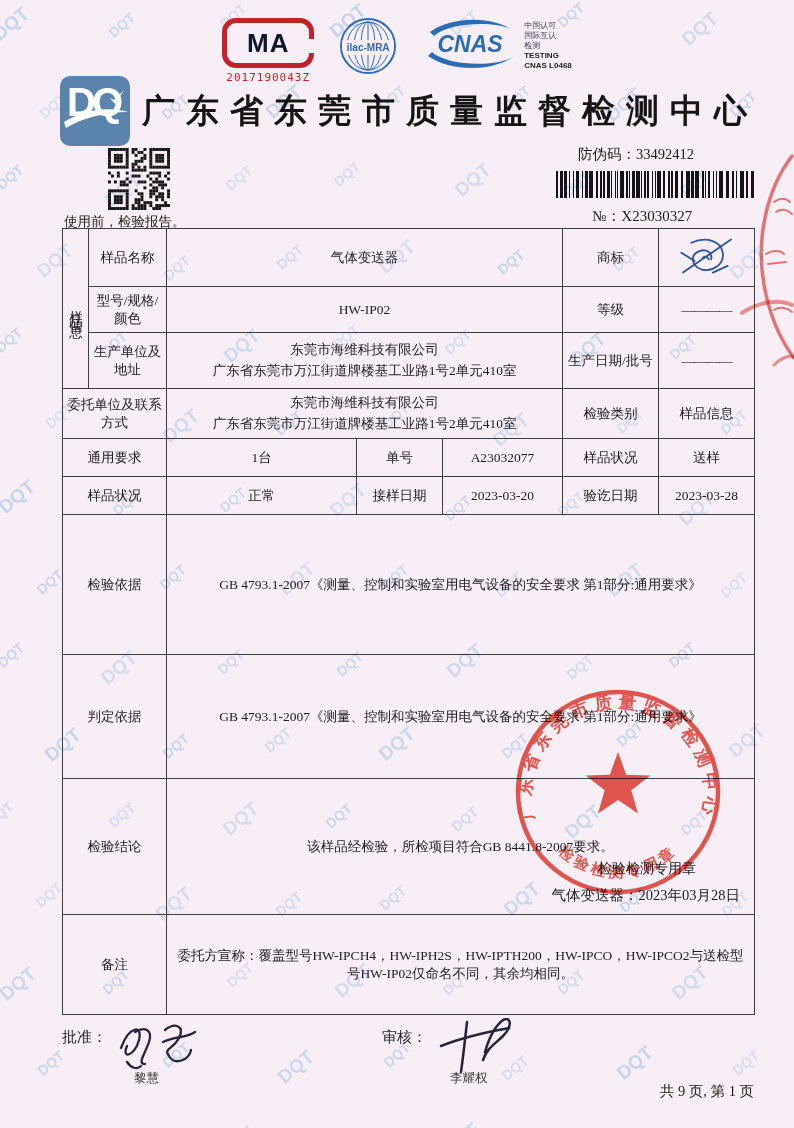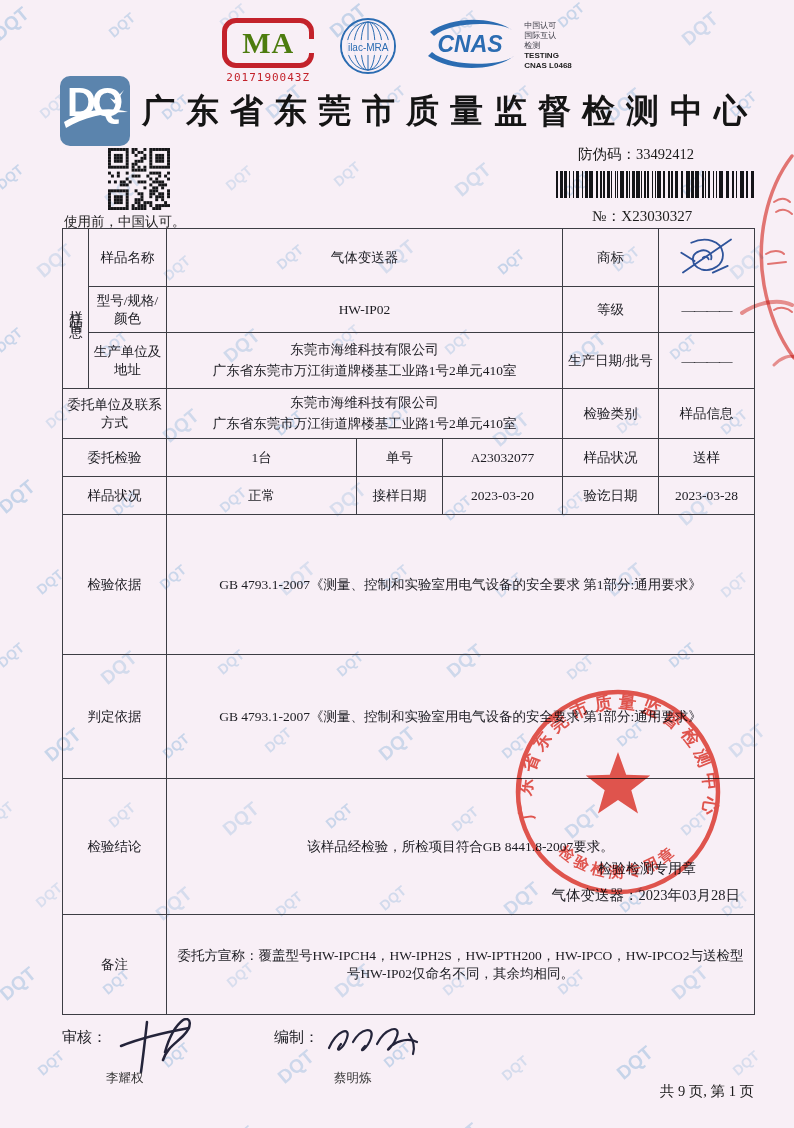--- a/index.html
+++ b/index.html
@@ -15,27 +15,27 @@
   .watermarks span {
     position:absolute; font-family:"Liberation Sans",sans-serif; font-weight:bold;
     color:#a9c4e2; transform:rotate(-40deg); user-select:none;
   }
   
   .certs { position:absolute; top:18px; left:0; right:0; display:flex; justify-content:center; align-items:flex-start; gap:26px; z-index:1; }
   .cma { text-align:center; }
   .cma-box { position:relative; width:92px; height:50px; border:5px solid #c3222b; border-radius:14px;
     display:flex; align-items:center; justify-content:center; }
   .cma-box:after { content:""; position:absolute; right:-7px; top:16px; width:9px; height:14px; background:#f8eff6; }
-  .cma-ma { font-family:Liberation Serif, serif; font-weight:bold; font-size:30px; color:#4d7c0f; letter-spacing:1px; }
+  .cma-ma { font-family:Liberation Sans, sans-serif; font-weight:bold; font-size:26px; color:#0f172a; letter-spacing:1px; }
   .cma-num { margin-top:3px; font-family:"DejaVu Sans Mono",monospace; font-size:11px; color:#c3222b; letter-spacing:1px; }
   .ilac { position:relative; width:56px; height:56px; border:2px solid #2b6cb2; border-radius:50%; overflow:hidden; }
   .ilac svg { position:absolute; inset:0; }
   .ilac-band { position:absolute; left:0; right:0; top:20px; height:15px; background:rgba(248,239,246,.92);
     display:flex; align-items:center; justify-content:center; }
-  .ilac-band span { font-family:"Liberation Sans",sans-serif; font-weight:normal; font-size:10px; color:#2b6cb2; }
+  .ilac-band span { font-family:"Liberation Sans",sans-serif; font-weight:bold; font-size:10px; color:#2b6cb2; }
   .cnas { display:flex; align-items:flex-start; gap:6px; }
   .cnas-lines { display:flex; flex-direction:column; padding-top:3px; }
   .cnas-lines .zh { font-size:8px; color:#3c3c46; line-height:10px; }
   .cnas-lines .en { font-family:"Liberation Sans",sans-serif; font-weight:bold; font-size:8px; color:#222; line-height:10px; }
   
   .org-row { position:absolute; top:76px; left:60px; right:30px; display:flex; align-items:center; gap:12px; z-index:1; }
   .dqt-logo { position:relative; width:70px; height:70px; background:#5b84ad; border-radius:10px; flex:0 0 auto; }
   .dqt-logo .dq { position:absolute; top:4px; left:7px; font-family:"Liberation Sans",sans-serif; font-weight:bold;
     font-size:40px; color:#fff; letter-spacing:-4px; }
   .dqt-logo svg { position:absolute; inset:0; }
@@ -450,21 +450,21 @@
         <rect x="6" y="20" width="1" height="1" fill="#151518"></rect>
         <rect x="8" y="20" width="1" height="1" fill="#151518"></rect>
         <rect x="9" y="20" width="1" height="1" fill="#151518"></rect>
         <rect x="10" y="20" width="1" height="1" fill="#151518"></rect>
         <rect x="11" y="20" width="1" height="1" fill="#151518"></rect>
         <rect x="12" y="20" width="1" height="1" fill="#151518"></rect>
         <rect x="15" y="20" width="1" height="1" fill="#151518"></rect>
         <rect x="16" y="20" width="1" height="1" fill="#151518"></rect>
         <rect x="17" y="20" width="1" height="1" fill="#151518"></rect>
       </svg>
-    <div class="qr-caption">使用前，中国认可。</div>
+    <div class="qr-caption">使用前，检验报告。</div>
     <div class="codes">
       <div class="anti-fake">
         <span>防伪码：</span><span>33492412</span>
       </div>
       <svg class="barcode" id="barcode-svg" viewBox="0 0 198 27" preserveAspectRatio="none">
           <rect x="0" y="0" width="2" height="27" fill="#141418"></rect>
           <rect x="4" y="0" width="3" height="27" fill="#141418"></rect>
           <rect x="8" y="0" width="3" height="27" fill="#141418"></rect>
           <rect x="13" y="0" width="1" height="27" fill="#141418"></rect>
           <rect x="17" y="0" width="1" height="27" fill="#141418"></rect>
@@ -563,21 +563,21 @@
     <tr style="height:50px">
       <td colspan="2" class="lab">委托单位及联系方式</td>
       <td colspan="3" class="two-line">
         <span>东莞市海维科技有限公司</span>
         <span>广东省东莞市万江街道牌楼基工业路1号2单元410室</span>
       </td>
       <td class="lab">检验类别</td>
       <td>样品信息</td>
     </tr>
     <tr style="height:38px">
-      <td colspan="2" class="lab">委托检验</td>
+      <td colspan="2" class="lab">通用要求</td>
       <td>1台</td>
       <td class="lab">单号</td>
       <td>A23032077</td>
       <td class="lab">样品状况</td>
       <td>送样</td>
     </tr>
     <tr style="height:38px">
       <td colspan="2" class="lab">样品状况</td>
       <td>正常</td>
       <td class="lab">接样日期</td>
@@ -602,42 +602,43 @@
       </td>
     </tr>
     <tr style="height:100px">
       <td colspan="2" class="lab">备注</td>
       <td colspan="5" class="left">委托方宣称：覆盖型号HW-IPCH4，HW-IPH2S，HW-IPTH200，HW-IPCO，HW-IPCO2与送检型号HW-IP02仅命名不同，其余均相同。</td>
     </tr>
   </tbody>
     </table>
 
   <div class="sigs">
+    <div class="sig-group" style="width:320px">
+      <span class="sig-label">批准：</span>
+      <svg class="sig-art" width="96" height="56" viewBox="0 0 96 56">
+        <g fill="none" stroke="#24243a" stroke-width="2.3" stroke-linecap="round">
+          <path d="M8,30 C16,8 30,6 26,22 C22,38 8,42 14,28"></path>
+          <path d="M22,14 C32,8 40,12 36,24 C32,36 24,46 32,46"></path>
+          <path d="M14,44 C18,50 24,52 28,48"></path>
+          <path d="M52,12 C62,4 72,8 66,20 C60,32 50,30 56,38 C62,48 76,42 78,32"></path>
+          <path d="M50,24 C62,18 74,20 82,14"></path>
+        </g>
+      </svg>
+      <span class="sig-print" style="left:72px">黎慧</span>
+    </div>
     <div class="sig-group" style="width:212px">
       <span class="sig-label">审核：</span>
       <svg class="sig-art" width="90" height="58" viewBox="0 0 90 58">
         <g fill="none" stroke="#24243a" stroke-width="2.5" stroke-linecap="round">
           <path d="M34,4 C32,22 30,40 28,54"></path>
           <path d="M8,28 C28,20 54,14 76,10"></path>
           <path d="M52,34 C56,20 62,8 70,2 C78,-2 80,8 70,18 C62,26 54,30 50,42"></path>
         </g>
       </svg>
-      <span class="sig-print" style="left:44px">李耀权</span>
-    </div>
-    <div class="sig-group" style="width:160px">
-      <span class="sig-label">编制：</span>
-      <svg class="sig-art" width="100" height="52" viewBox="0 0 100 52">
-        <g fill="none" stroke="#24243a" stroke-width="2.2" stroke-linecap="round">
-          <path d="M4,30 C12,12 26,8 22,20 C18,32 8,36 16,26"></path>
-          <path d="M28,24 C36,10 50,8 46,20 C42,32 32,36 40,28"></path>
-          <path d="M52,26 C60,10 76,6 72,18 C68,30 58,36 66,28 C74,22 84,20 92,24"></path>
-          <path d="M84,16 C88,22 90,30 88,36"></path>
-        </g>
-      </svg>
-      <span class="sig-print" style="left:60px">蔡明炼</span>
+      <span class="sig-print" style="left:68px">李耀权</span>
     </div>
   </div>
 
   <div class="pages">共 9 页, 第 1 页</div>
 
   <svg class="stamp-main" viewBox="-110 -110 220 220">
     <defs>
       <path id="arcTop" d="M -82,32 A 87,87 0 1 1 82,32" fill="none"></path>
       <path id="arcBot" d="M -64,56 A 85,85 0 0 0 64,56" fill="none"></path>
     </defs>

